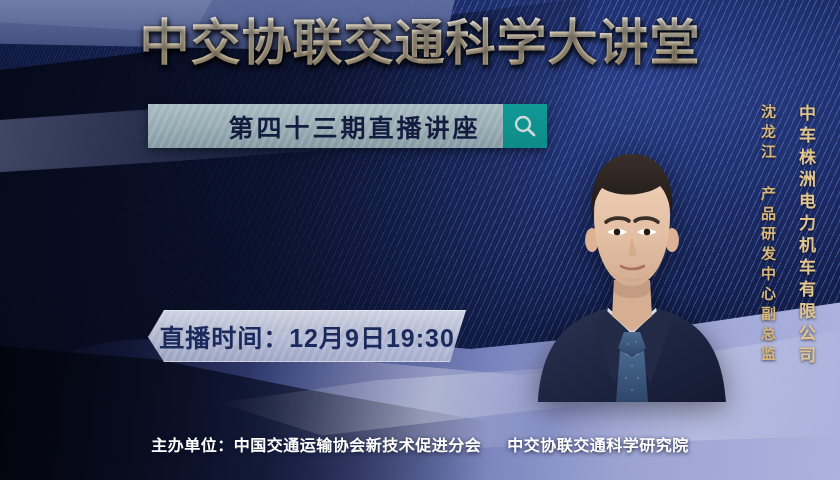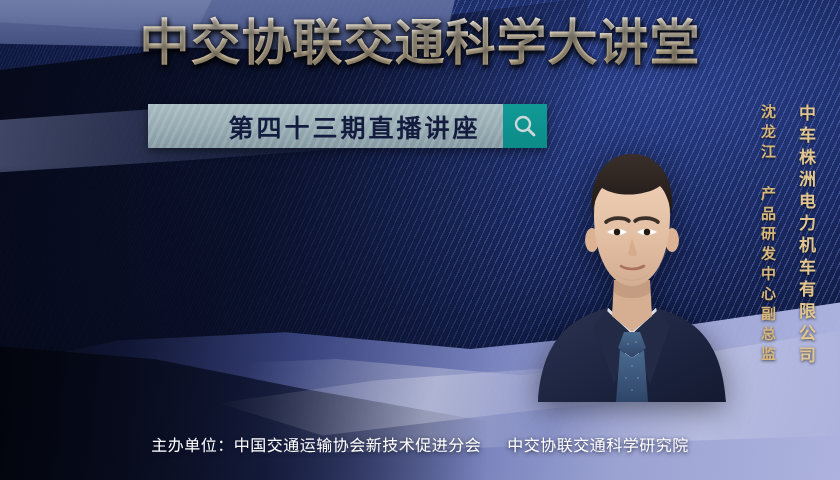--- a/index.html
+++ b/index.html
@@ -211,21 +211,21 @@
     letter-spacing:5px;
     text-shadow:0 1px 3px rgba(0,0,0,.65);
   }
   .vtext-name{ right:62px; top:104px; font-size:15px; }
   .vtext-org { right:22px; top:104px; font-size:17px; color:#e2c691; }
 
   
   .footer{
     position:absolute;left:0;right:0;bottom:24px;
     text-align:center;
-    font-size:16px;font-weight:400;color:#ffffff;letter-spacing:.5px;
+    font-size:16px;font-weight:700;color:#ffffff;letter-spacing:.5px;
     text-shadow:0 1px 4px rgba(10,14,40,.9);
     white-space:nowrap;
   }
   .footer .gap{display:inline-block;width:26px;}
 </style>
 </head>
 <body>
 
 <div id="poster">
 
@@ -251,20 +251,23 @@
     </div>
     <div class="sub-icon">
       <svg width="26" height="26" viewBox="0 0 26 26" aria-hidden="true">
         <circle cx="11" cy="11" r="7" fill="none" stroke="#cfd8d8" stroke-width="2.4"></circle>
         <line x1="16.2" y1="16.2" x2="22" y2="22" stroke="#cfd8d8" stroke-width="2.8" stroke-linecap="round"></line>
       </svg>
     </div>
   </div>
 
 
+  <div class="time-banner">
+    <span class="time-text">直播时间：12月9日19:30</span>
+  </div>
 
   <div class="portrait">
     <svg viewBox="0 0 192 268" aria-hidden="true">
       <defs>
         <linearGradient id="suitG" x1="0" y1="0" x2="1" y2="1">
           <stop offset="0%" stop-color="#2b3350"></stop>
           <stop offset="55%" stop-color="#1d2440"></stop>
           <stop offset="100%" stop-color="#141a30"></stop>
         </linearGradient>
         <linearGradient id="skinG" x1="0" y1="0" x2="0" y2="1">

